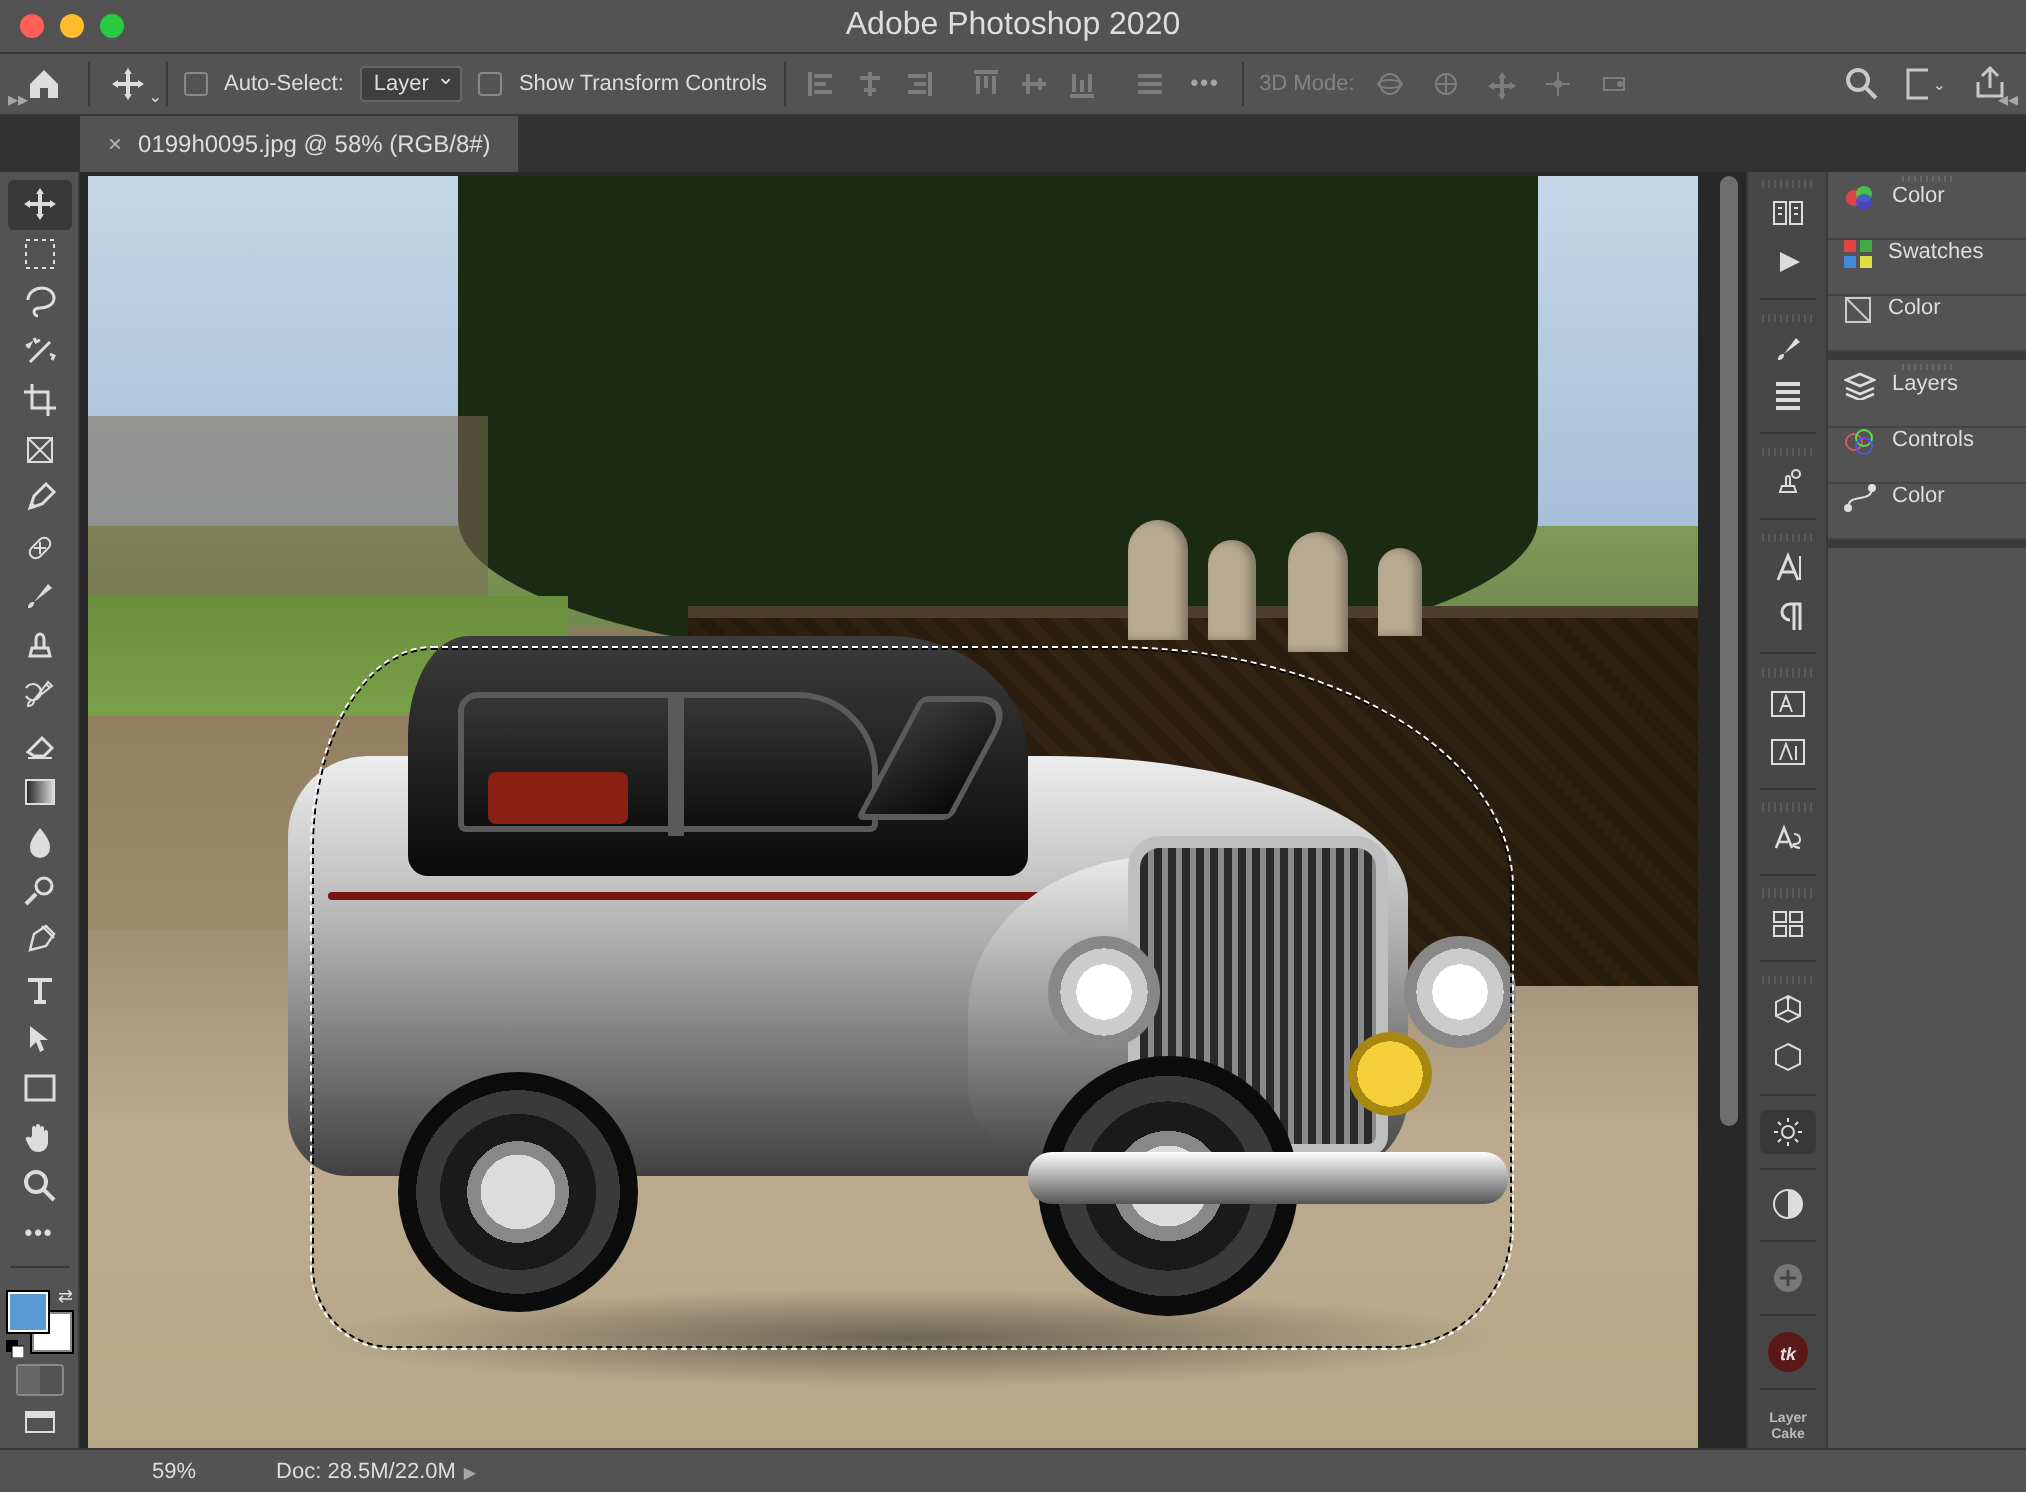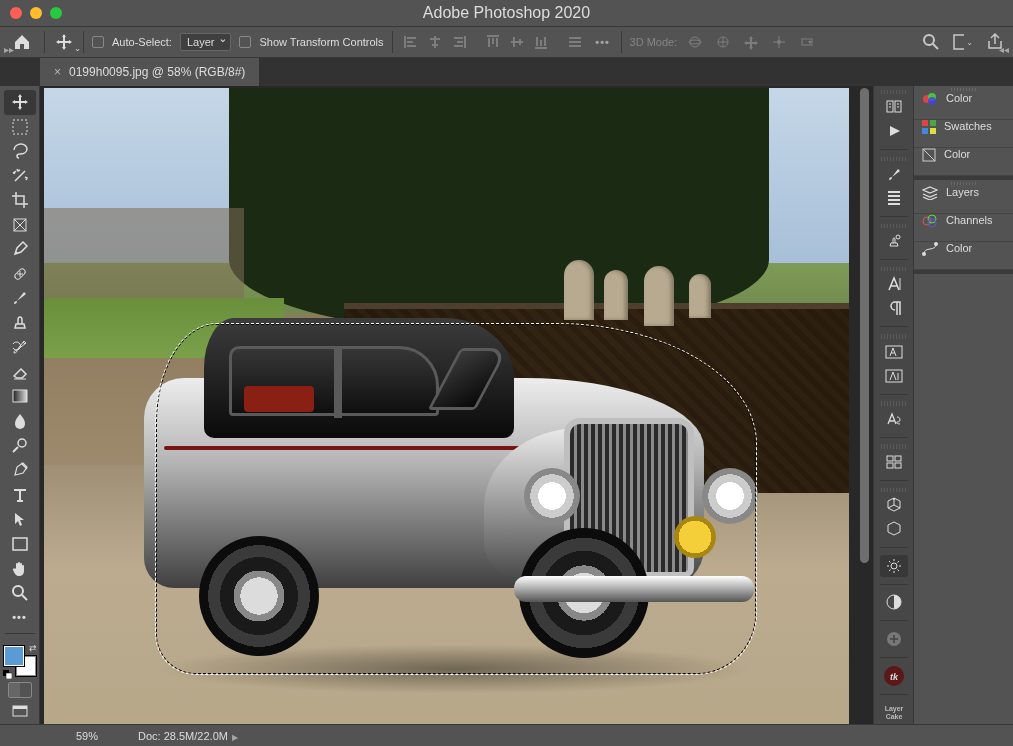--- a/index.html
+++ b/index.html
@@ -581,21 +581,21 @@
       <span>Layers</span>
     </div>
     <div class="panel-row">
       <span>
           <svg width="16" height="14">
             <circle cx="5" cy="7" r="4" fill="none" stroke="#d55"></circle>
             <circle cx="10" cy="5" r="4" fill="none" stroke="#5d5"></circle>
             <circle cx="10" cy="9" r="4" fill="none" stroke="#55d"></circle>
           </svg>
         </span>
-      <span>Channels</span>
+      <span>Controls</span>
     </div>
     <div class="panel-row">
       <span>
           <svg width="16" height="14">
             <path d="M2 12C2 4 14 10 14 2" fill="none" stroke="#ddd"></path>
             <circle cx="2" cy="12" r="2" fill="#ddd"></circle>
             <circle cx="14" cy="2" r="2" fill="#ddd"></circle>
           </svg>
         </span>
       <span>Color</span>

